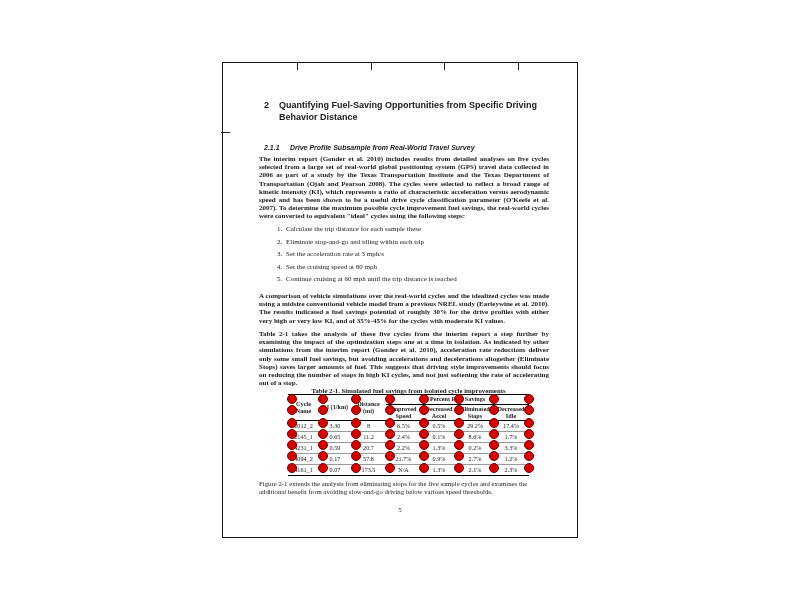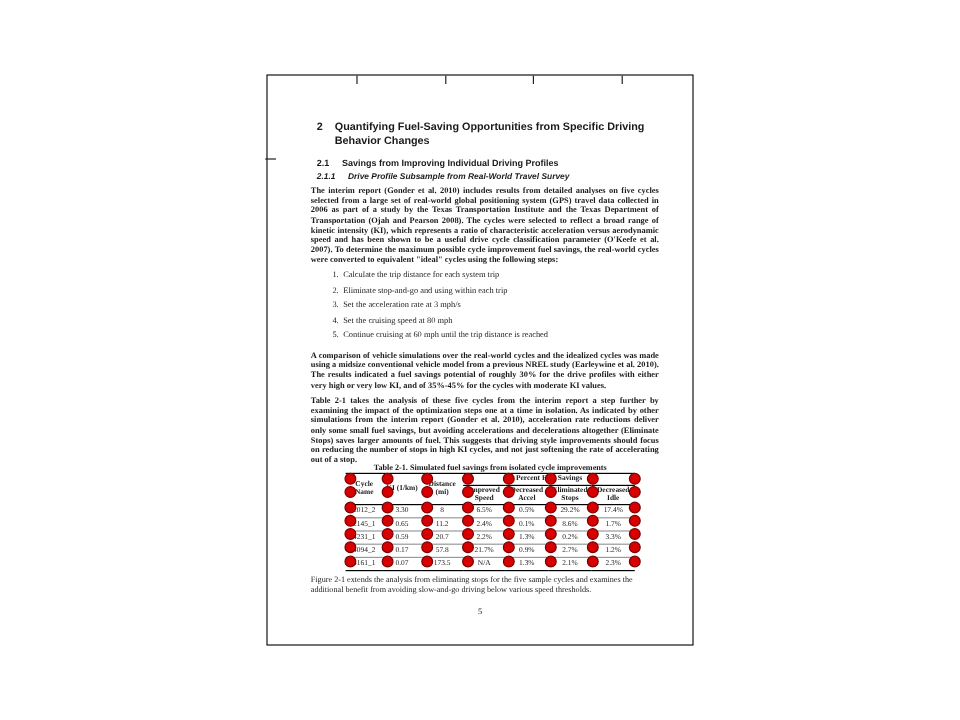--- a/index.html
+++ b/index.html
@@ -86,41 +86,37 @@
 <div class="doc-page">
 
   <div class="tick-top" style="left:74px"></div>
   <div class="tick-top" style="left:148px"></div>
   <div class="tick-top" style="left:221px"></div>
   <div class="tick-top" style="left:295px"></div>
   <div class="tick-left" style="top:69px"></div>
 
   <div class="h1">
     <span class="num">2</span>
-    <span>Quantifying Fuel-Saving Opportunities from Specific Driving Behavior Changes</span>
-  </div>
-  <div class="h2">
-    <span class="num">2.1</span>
-    <span>Savings from Improving Individual Driving Profiles</span>
+    <span>Quantifying Fuel-Saving Opportunities from Specific Driving Behavior Distance</span>
   </div>
   <div class="h3">
     <span class="num">2.1.1</span>
     <span>Drive Profile Subsample from Real-World Travel Survey</span>
   </div>
 
   <div class="body-text p1">The interim report (Gonder et al. 2010) includes results from detailed analyses on five cycles selected from a large set of real-world global positioning system (GPS) travel data collected in 2006 as part of a study by the Texas Transportation Institute and the Texas Department of Transportation (Ojah and Pearson 2008). The cycles were selected to reflect a broad range of kinetic intensity (KI), which represents a ratio of characteristic acceleration versus aerodynamic speed and has been shown to be a useful drive cycle classification parameter (O'Keefe et al. 2007). To determine the maximum possible cycle improvement fuel savings, the real-world cycles were converted to equivalent "ideal" cycles using the following steps:</div>
 
   <div class="steps">
       <div class="step">
         <span class="n">1.</span>
-        <span>Calculate the trip distance for each system trip</span>
+        <span>Calculate the trip distance for each sample these</span>
       </div>
       <div class="step">
         <span class="n">2.</span>
-        <span>Eliminate stop-and-go and using within each trip</span>
+        <span>Eliminate stop-and-go and idling within each trip</span>
       </div>
       <div class="step">
         <span class="n">3.</span>
         <span>Set the acceleration rate at 3 mph/s</span>
       </div>
       <div class="step">
         <span class="n">4.</span>
         <span>Set the cruising speed at 80 mph</span>
       </div>
       <div class="step">

